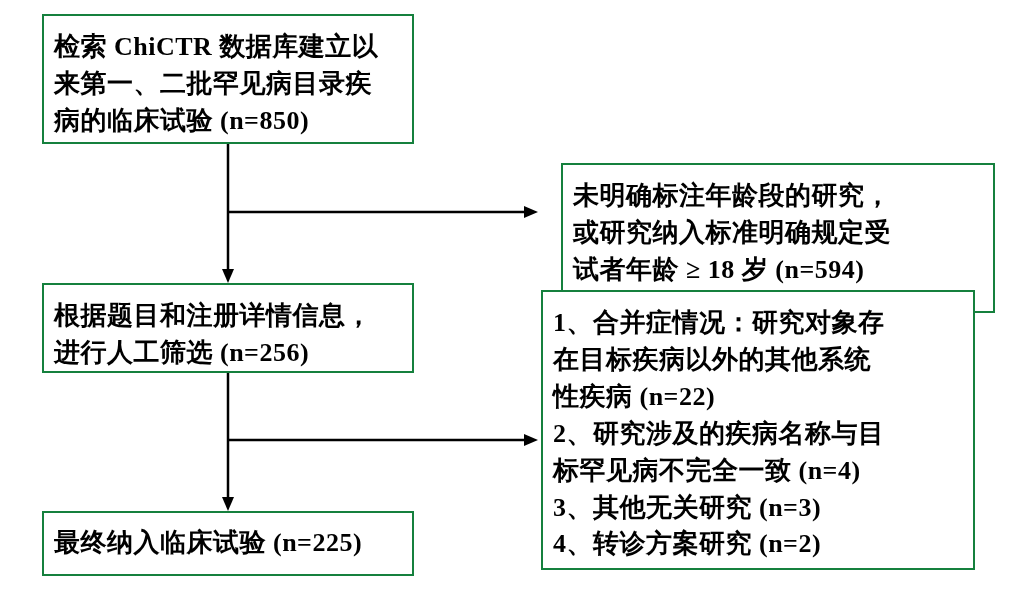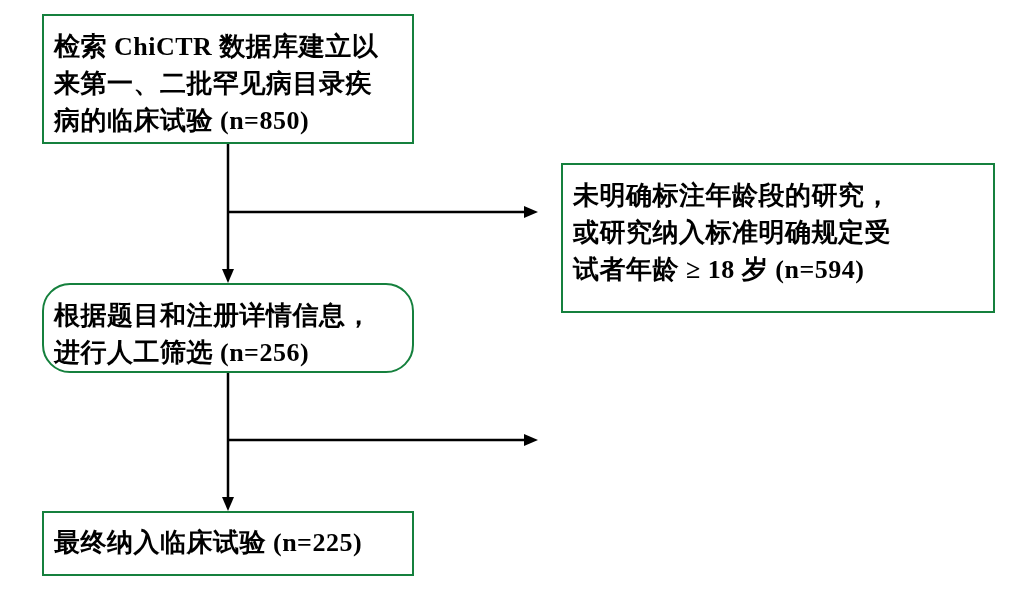--- a/index.html
+++ b/index.html
@@ -38,21 +38,20 @@
     left: 42px;
     top: 14px;
     width: 372px;
     height: 130px;
   }
   #box-screen {
     left: 42px;
     top: 283px;
     width: 372px;
     height: 90px;
-    border-radius: 28px;
   }
   #box-final {
     left: 42px;
     top: 511px;
     width: 372px;
     height: 65px;
     display: flex;
     align-items: center;
   }
   
@@ -104,14 +103,21 @@
 
   <div class="box" id="box-screen">根据题目和注册详情信息，
 进行人工筛选 (n=256)</div>
 
   <div class="box" id="box-final">最终纳入临床试验 (n=225)</div>
 
   <div class="box" id="box-excl-age">未明确标注年龄段的研究，
 或研究纳入标准明确规定受
 试者年龄 ≥ 18 岁 (n=594)</div>
 
+  <div class="box" id="box-excl-other">1、合并症情况：研究对象存
+在目标疾病以外的其他系统
+性疾病 (n=22)
+2、研究涉及的疾病名称与目
+标罕见病不完全一致 (n=4)
+3、其他无关研究 (n=3)
+4、转诊方案研究 (n=2)</div>
 
 </div>
 
 </body></html>

